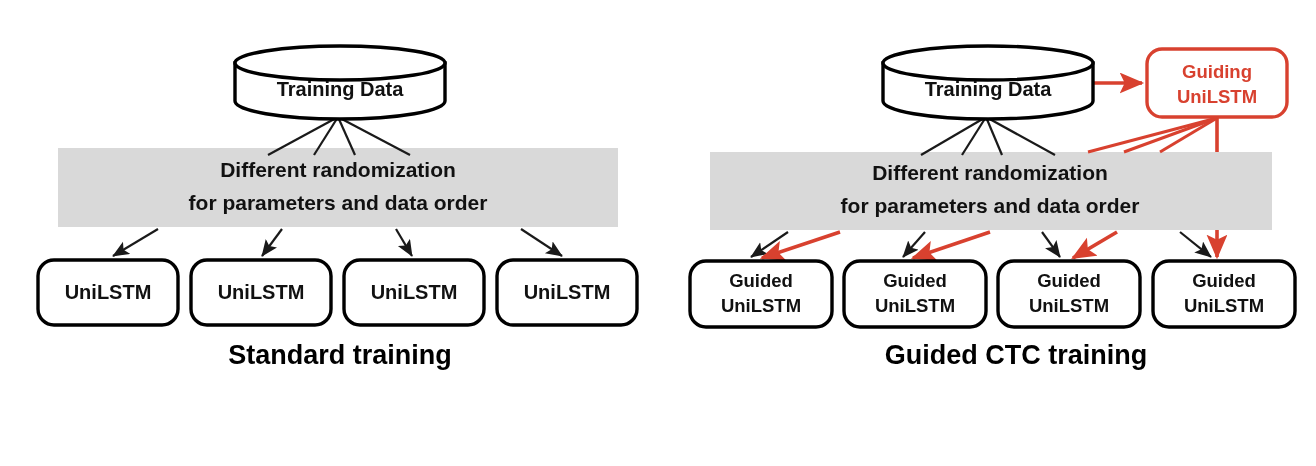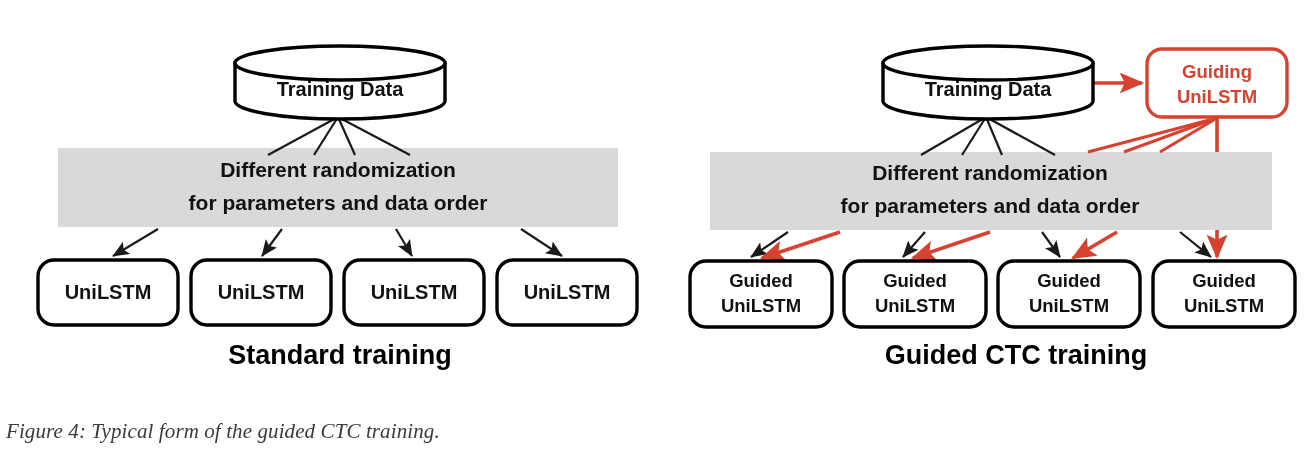--- a/index.html
+++ b/index.html
@@ -190,15 +190,14 @@
       <g>
         <rect class="shape-stroke" x="1153" y="256" width="142" height="66" rx="16" ry="16"></rect>
         <text class="node-text unit-label-sm" x="1224" y="277">Guided</text>
         <text class="node-text unit-label-sm" x="1224" y="302">UniLSTM</text>
       </g>
 
       <text class="node-text panel-title" x="1016" y="352">Guided CTC training</text>
     </g>
   </svg>
 
-  <div class="caption">Figure 4: Typical form of the guided CTC training.</div>
 
 </div>
 
 </body></html>

